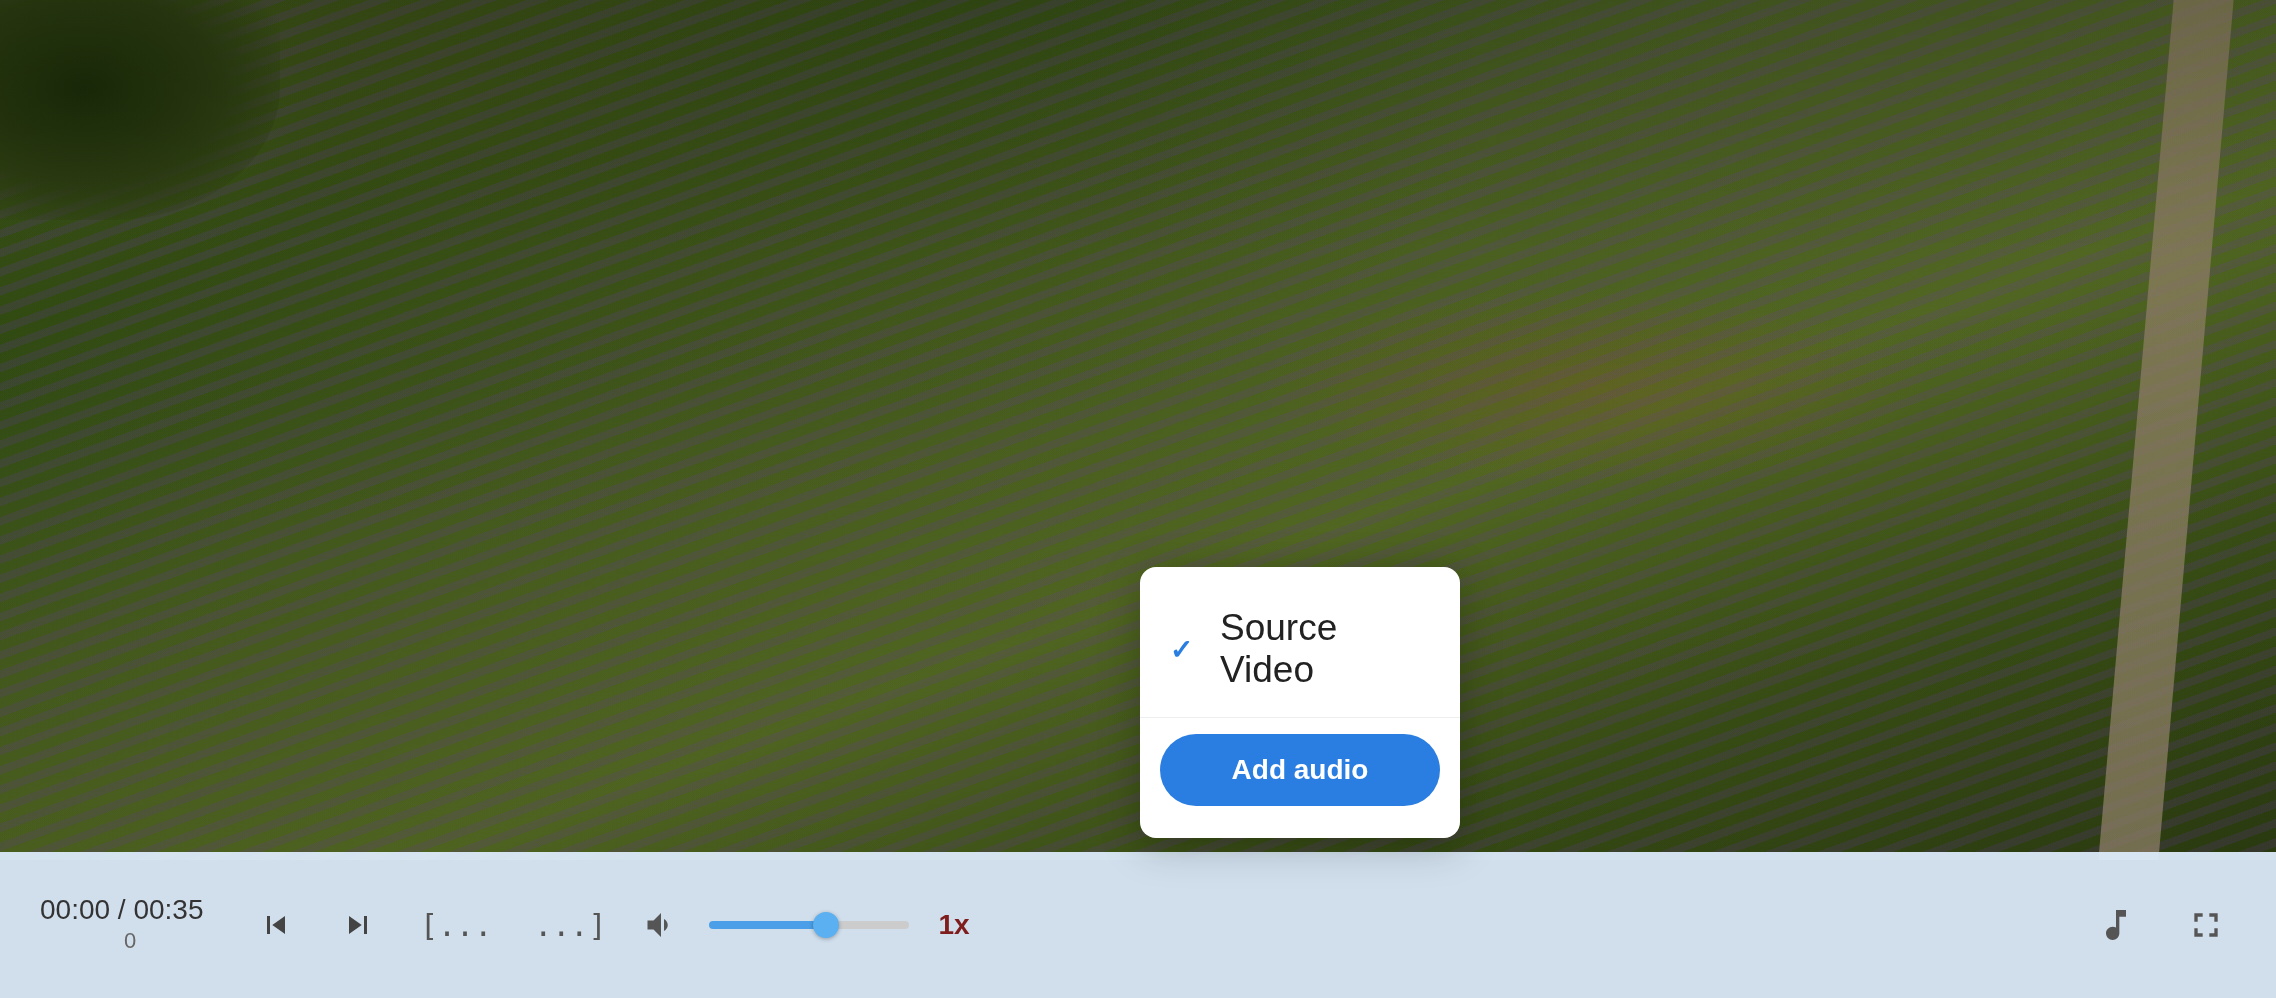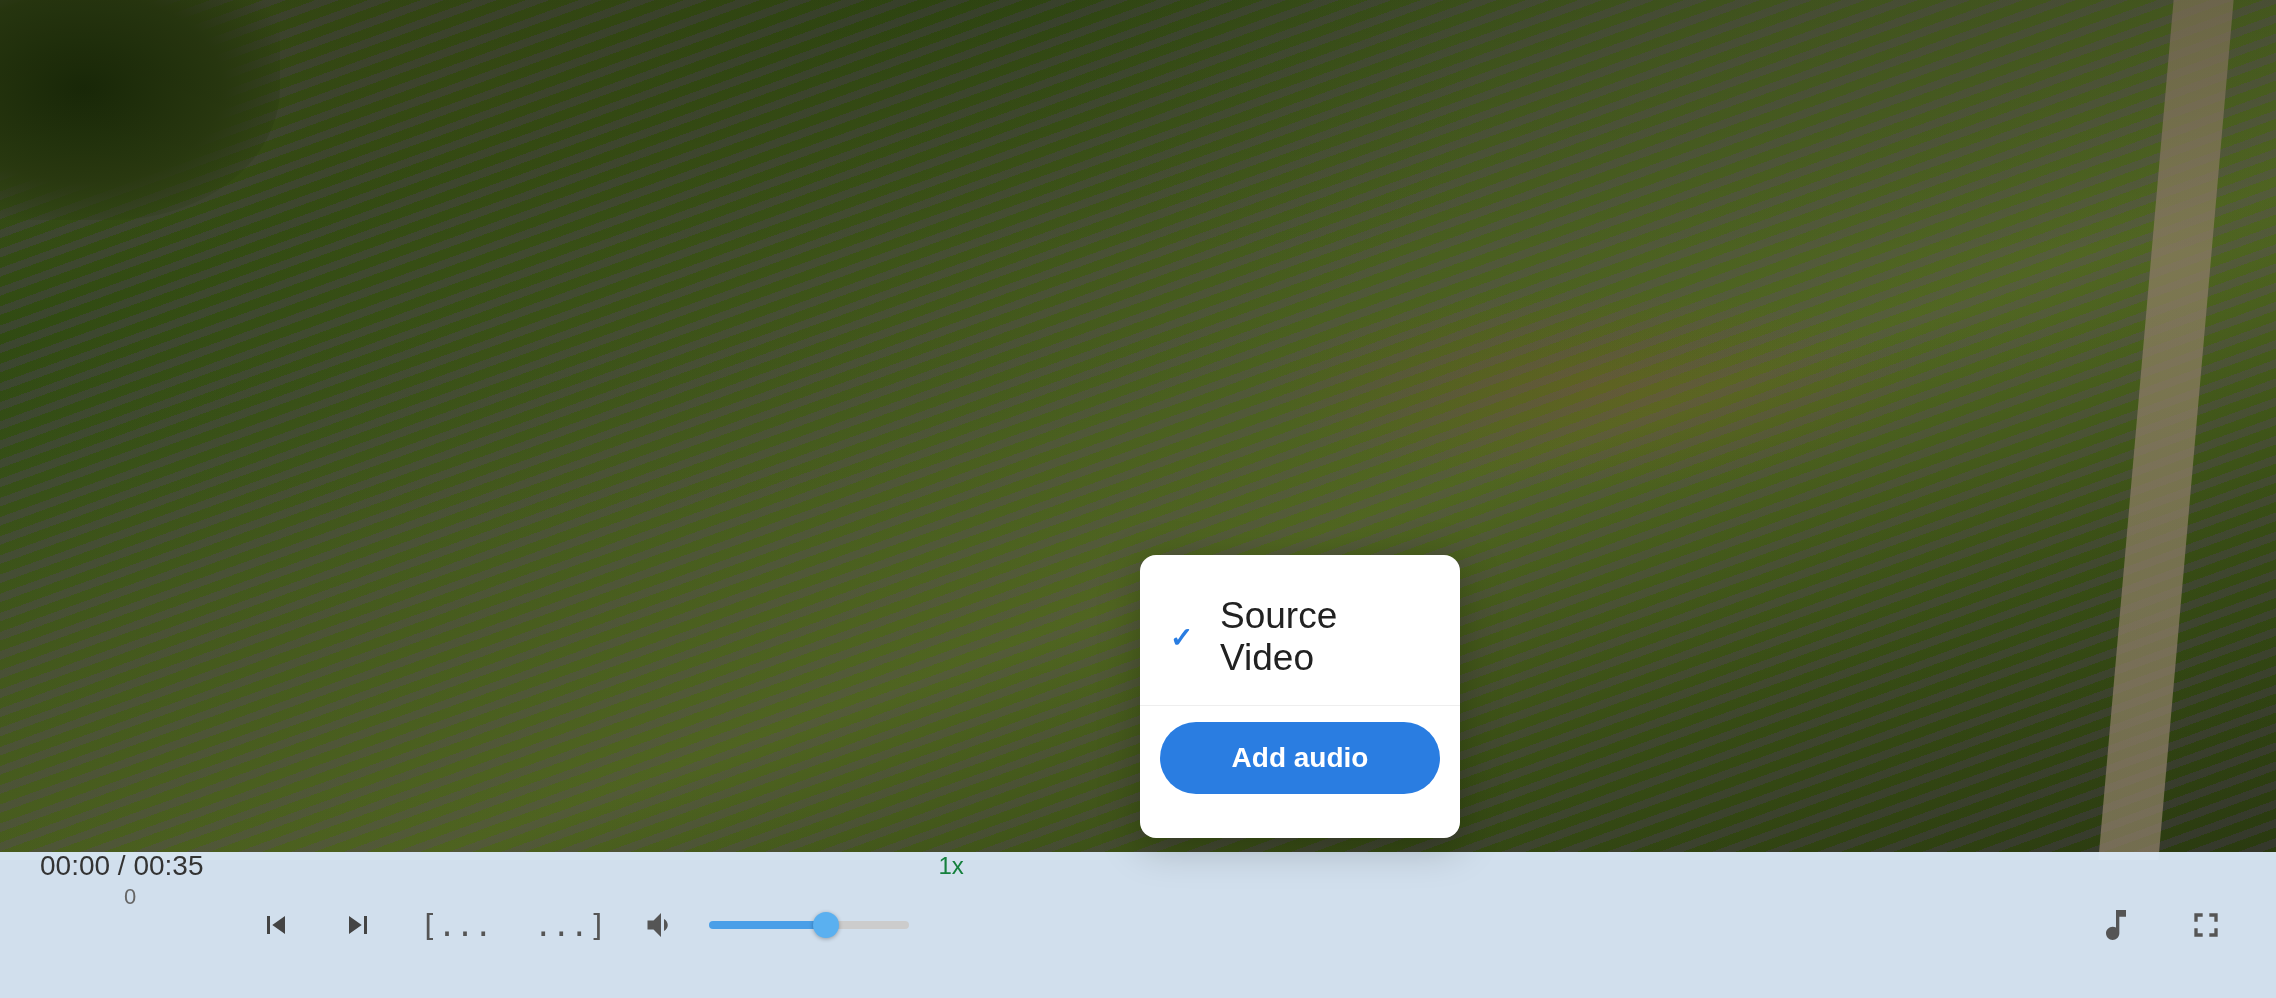--- a/index.html
+++ b/index.html
@@ -90,20 +90,21 @@
 
     
     #control-bar {
       position: absolute;
       bottom: 0;
       left: 0;
       width: 100%;
       height: 146px;
       background: rgba(220, 235, 250, 0.95);
       display: flex;
+      align-items: center;
       padding: 0 40px;
       gap: 30px;
     }
 
     .time-display {
       font-size: 28px;
       color: #333;
       font-weight: 500;
       min-width: 180px;
       line-height: 1;
@@ -173,23 +174,23 @@
       -webkit-appearance: none;
       width: 26px;
       height: 26px;
       border-radius: 50%;
       background: #5ab0f0;
       cursor: pointer;
       box-shadow: 0 1px 4px rgba(0,0,0,0.3);
     }
 
     .speed-label {
-      font-size: 24px;
-      color: #15803d;
-      font-weight: 400;
+      font-size: 28px;
+      color: #7f1d1d;
+      font-weight: 700;
     }
 
     .spacer {
       flex: 1;
     }
 
     .music-btn {
       background: none;
       border: none;
       cursor: pointer;
@@ -246,21 +247,21 @@
     }
 
     .popup-divider {
       height: 1px;
       background: #eee;
       margin: 6px 0;
     }
 
     .add-audio-btn {
       display: block;
-      margin: 16px 20px 24px;
+      margin: 16px 20px 12px;
       background: #2a7de1;
       color: #fff;
       border: none;
       border-radius: 40px;
       font-size: 28px;
       font-weight: 600;
       padding: 20px 40px;
       cursor: pointer;
       width: calc(100% - 40px);
       text-align: center;

